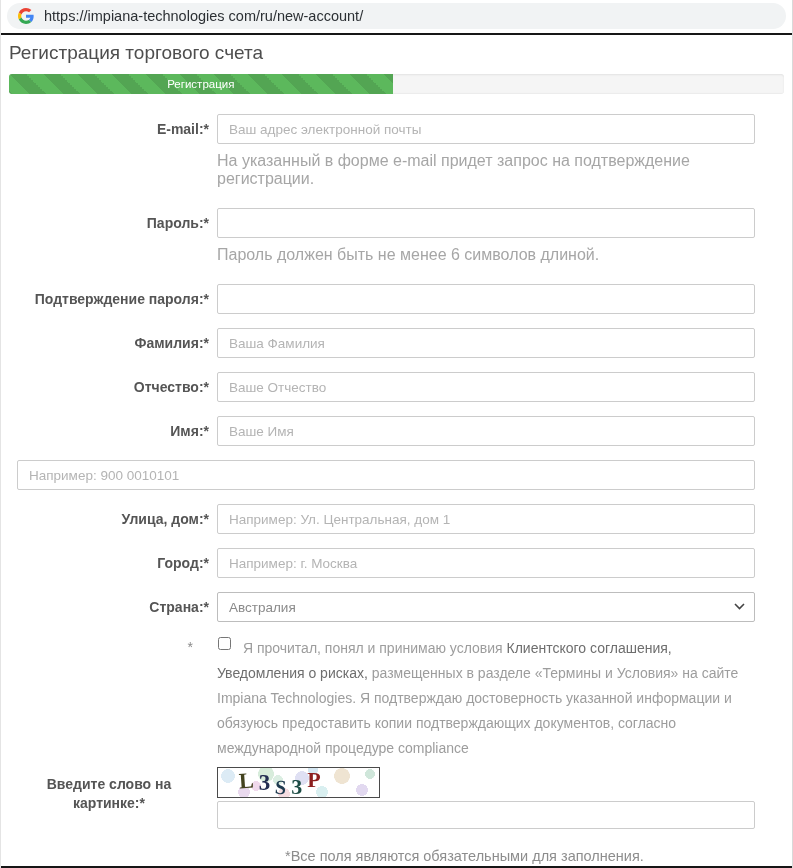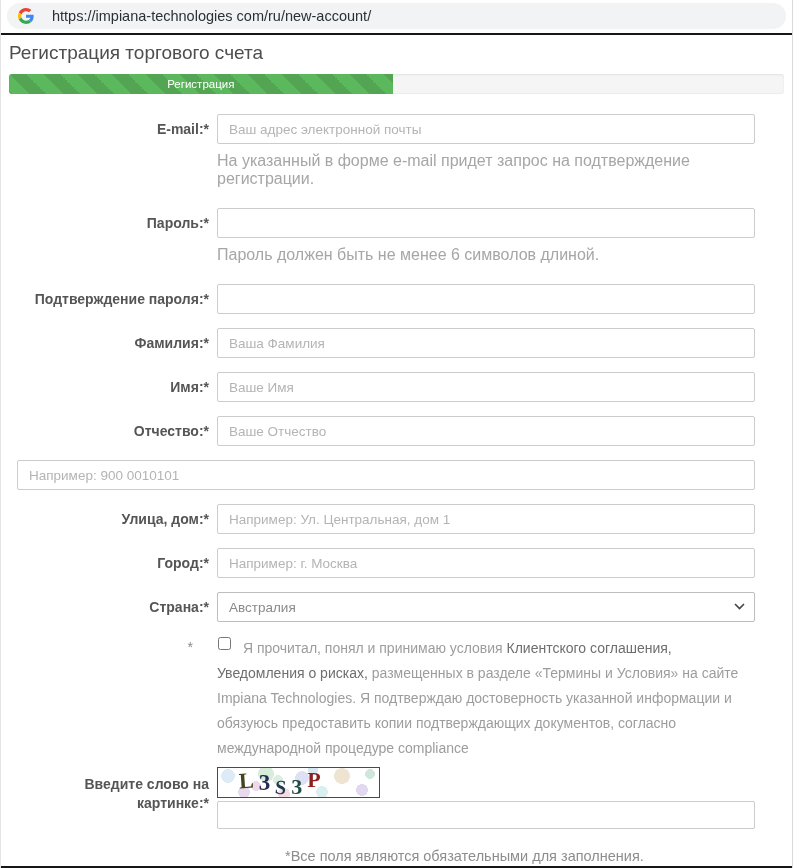--- a/index.html
+++ b/index.html
@@ -6,21 +6,21 @@
   html,body { background:#fff; }
   body { font-family:"Liberation Sans", sans-serif; width:793px; }
 
   .window { width:793px; height:868px; position:relative; overflow:hidden;
             border-left:1px solid #e4e4e4; border-right:1px solid #d9d9d9; background:#fff; }
 
   
   .browser-bar { height:35px; display:flex; align-items:center; padding:0 6px 2px 6px;
                  border-bottom:2px solid #161616; background:#fff; }
   .url-bar { width:100%; height:26px; background:#f1f3f4; border-radius:14px;
-             display:flex; align-items:center; padding:0 11px;gap:8px; }
+             display:flex; align-items:center; padding:0 11px; }
   .g-icon { width:16px; height:16px; flex-shrink:0; display:flex; }
   .url-text { margin-left:10px; font-size:14.5px; color:#2c3034; white-space:nowrap; }
 
   
   .content { padding:4px 8px 0 8px; }
   .page-title { font-size:19px; font-weight:400; color:#4e4e4e; margin:2px 0 10px; line-height:23px; }
 
   .progress { height:20px; background:#f5f5f5; border-radius:3px; margin-bottom:20px;
               box-shadow: inset 0 1px 2px rgba(0,0,0,.08); border-bottom:1px solid #ececec; }
   .progress-fill { height:20px; display:flex; align-items:center; justify-content:center;
@@ -49,21 +49,21 @@
 
   
   .agreement-row { margin-bottom:0; }
   .agreement-marker { font-weight:400; font-size:14px; color:#8a8a8a; line-height:22px; padding-right:16px; }
   .agreement-text { font-size:14px; line-height:25px; color:#9d9d9d; }
   .agreement-checkbox { width:13px; height:13px; margin:0 8px 0 1px; vertical-align:3px; }
   .agree-strong { color:#6e6e6e; }
 
   
   .captcha-row { margin-top:6px; margin-bottom:0; }
-  .captcha-label { line-height:19px; padding-top:8px; }
+  .captcha-label { line-height:19px; padding-top:8px;text-align:center; }
   .captcha-image { width:163px; height:31px; border:1px solid #4a4a4a; background-color:#fff;
       background-image:
         radial-gradient(circle 7px at 10px 8px,  #dcebf5 97%, transparent 100%),
         radial-gradient(circle 6px at 26px 24px, #e9d9ee 97%, transparent 100%),
         radial-gradient(circle 8px at 48px 6px,  #d7ecdb 97%, transparent 100%),
         radial-gradient(circle 6px at 66px 26px, #f5dce0 97%, transparent 100%),
         radial-gradient(circle 7px at 84px 10px, #dfe0f3 97%, transparent 100%),
         radial-gradient(circle 6px at 104px 24px,#d9eff0 97%, transparent 100%),
         radial-gradient(circle 8px at 124px 8px, #efe4d2 97%, transparent 100%),
         radial-gradient(circle 6px at 144px 22px,#e2d9f0 97%, transparent 100%),
@@ -142,30 +142,30 @@
       </div>
 
       <div class="form-row">
         <label class="form-label">Фамилия:*</label>
         <div class="field-col">
           <input type="text" class="form-control" placeholder="Ваша Фамилия" style="">
         </div>
       </div>
 
       <div class="form-row">
+        <label class="form-label">Отчество:*</label>
+        <div class="field-col">
+          <input type="text" class="form-control" placeholder="Ваше Отчество" style="">
+        </div>
+      </div>
+
+      <div class="form-row">
         <label class="form-label">Имя:*</label>
         <div class="field-col">
           <input type="text" class="form-control" placeholder="Ваше Имя" style="">
-        </div>
-      </div>
-
-      <div class="form-row">
-        <label class="form-label">Отчество:*</label>
-        <div class="field-col">
-          <input type="text" class="form-control" placeholder="Ваше Отчество" style="">
         </div>
       </div>
 
       <div class="form-row">
         <div class="field-col">
           <input type="text" class="form-control" placeholder="Например: 900 0010101" style="">
         </div>
       </div>
 
       <div class="form-row">

